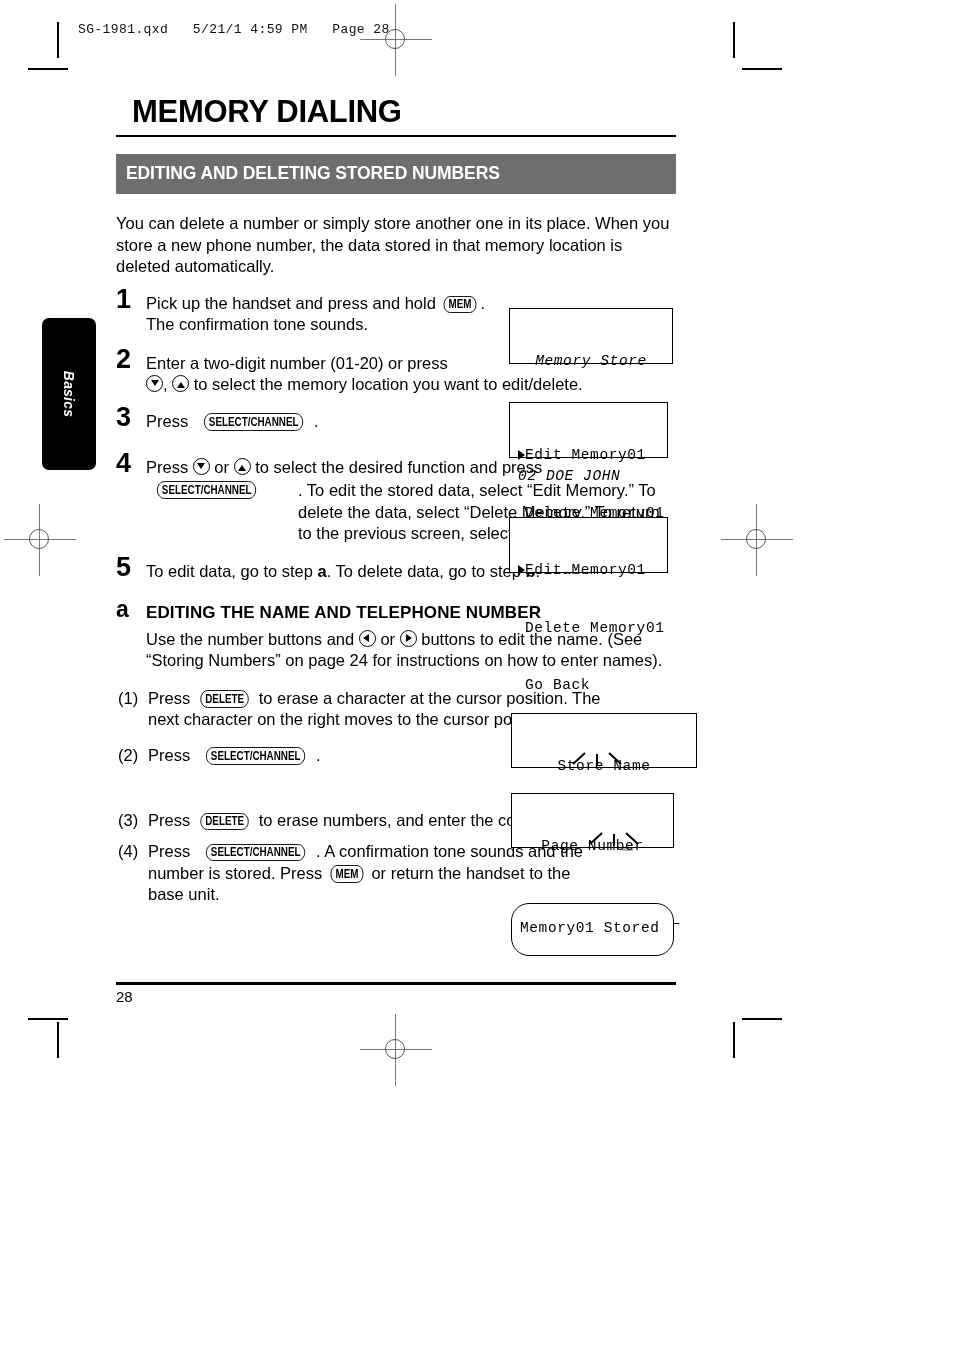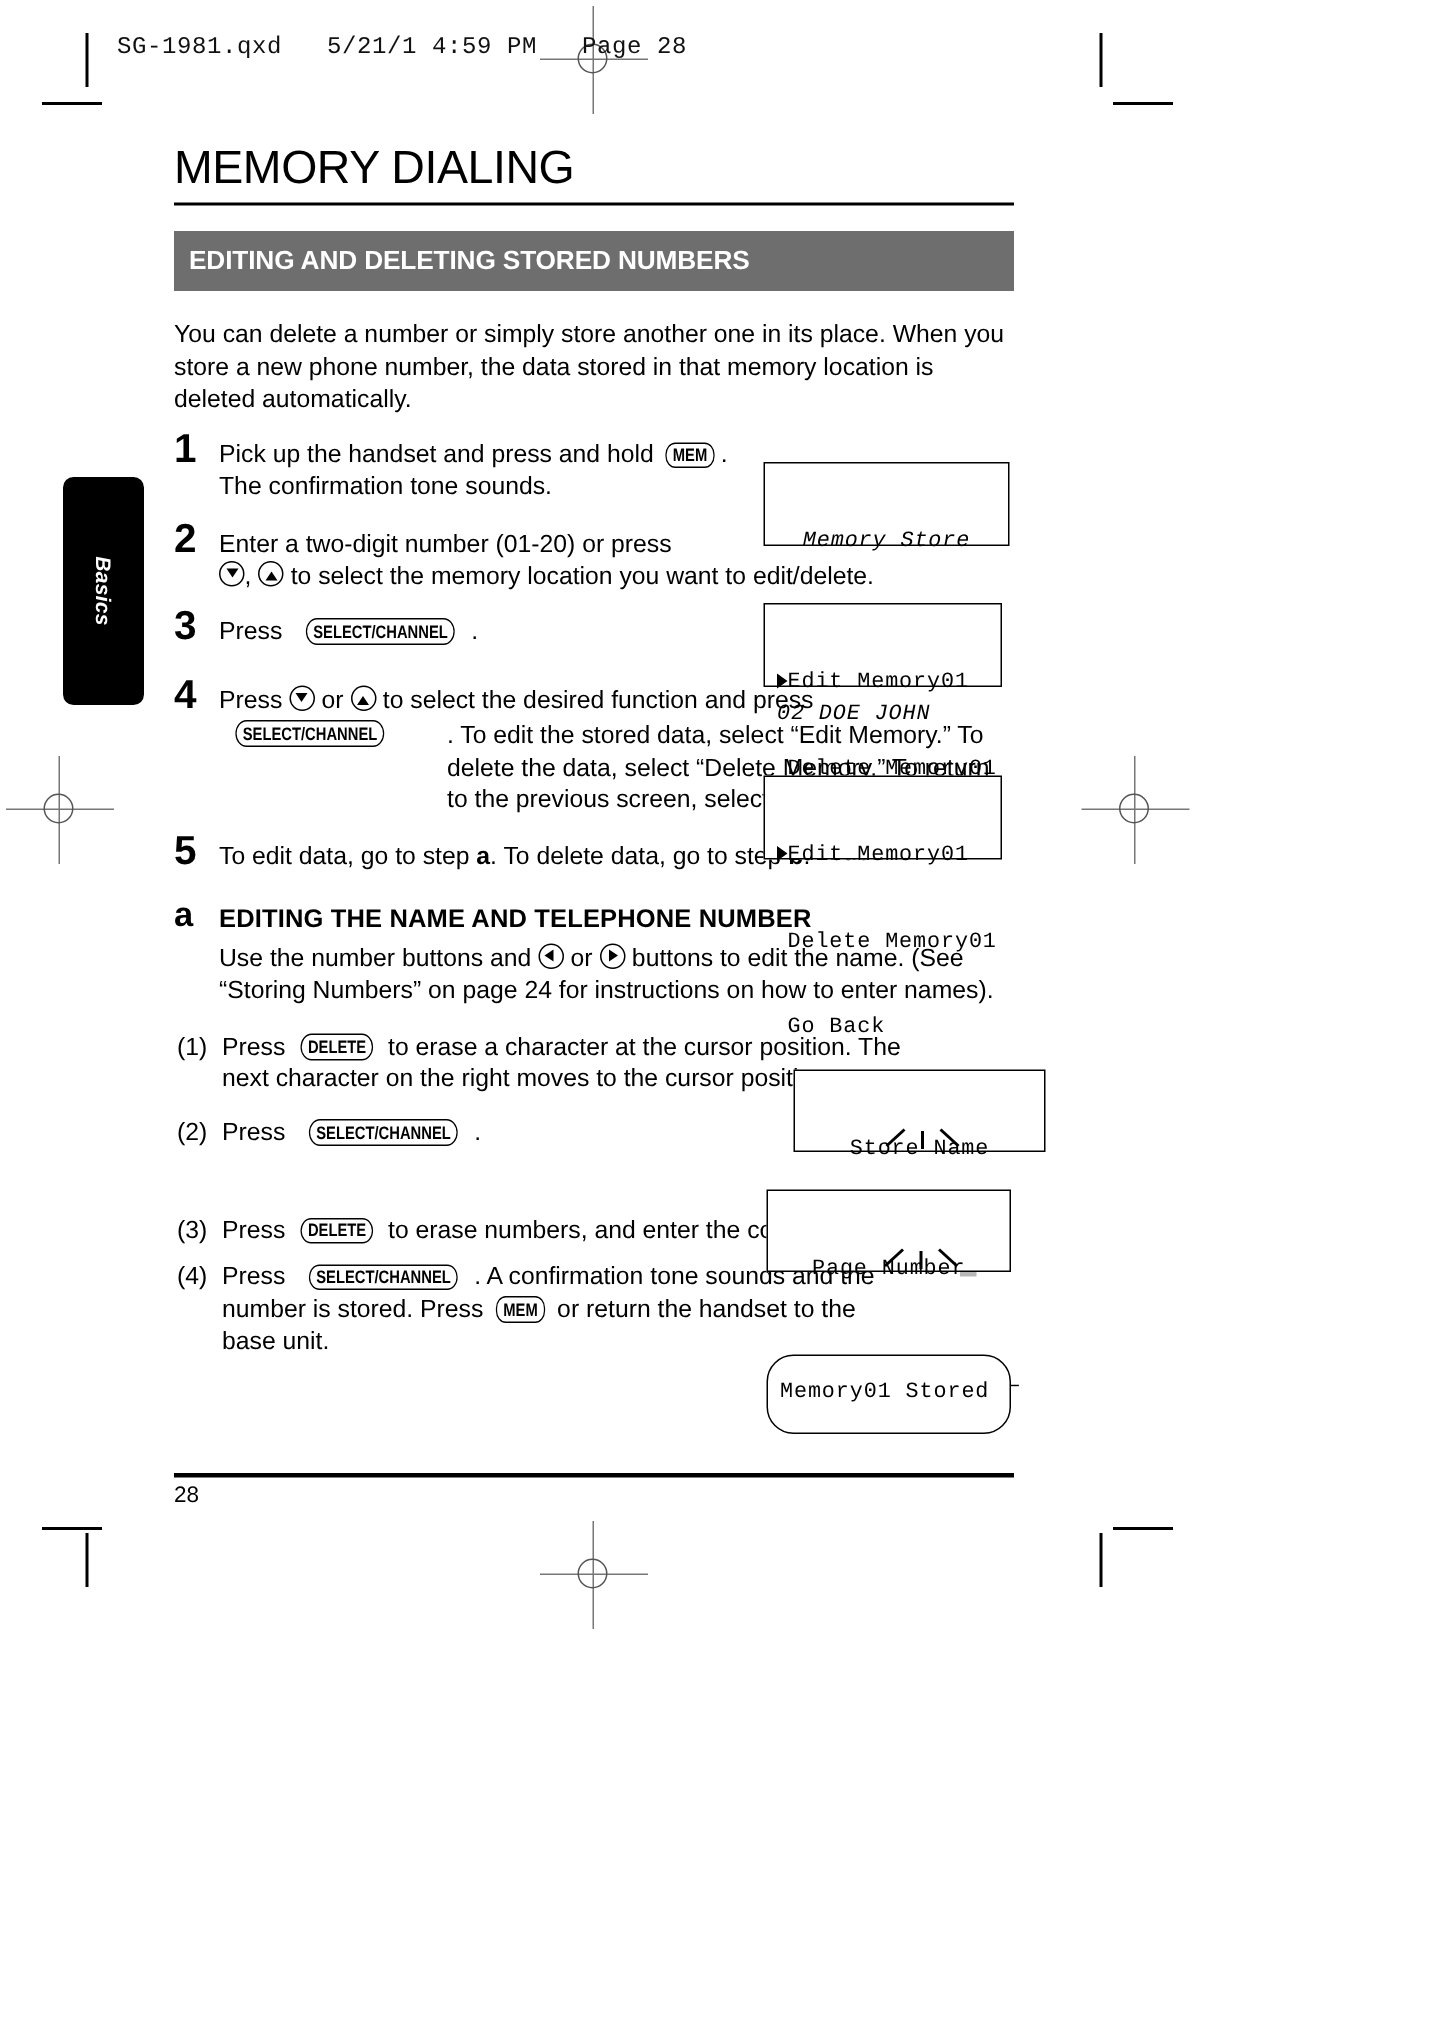--- a/index.html
+++ b/index.html
@@ -37,40 +37,40 @@
   .reg-mark .v {
     position: absolute; left: 21px; top: -14px;
     width: 1.2px; height: 72px; background: #777;
   }
 
   
   .page-header {
     position: absolute;
     left: 78px; top: 22px;
     font-family: "Liberation Mono", monospace;
-    font-size: 16px;
+    font-size: 13px;
     letter-spacing: 0.4px;
     white-space: pre;
     color: #111;
   }
 
   
   .content {
     position: absolute;
     left: 116px;
     top: 96px;
     width: 560px;
   }
 
   h1.chapter-title {
     font-family: "Liberation Sans", sans-serif;
-    font-weight: normal;
+    font-weight: bold;
     font-size: 31px;
     letter-spacing: -0.3px;
-    margin: 0 0 6px 0;
+    margin: 0 0 6px 16px;
     line-height: 1.05;
   }
   .title-rule {
     height: 2.2px;
     background: #000;
     margin-bottom: 17px;
   }
 
   .section-bar {
     background: #6e6e6e;
@@ -414,21 +414,21 @@
   <div style="padding-left:7px;">Delete Memory01</div>
   <div style="padding-left:7px;">Go Back</div>
 </div>
 
 <div class="lcd" style="left:509px; top:517px; width:159px; height:56px;">
   <div><span class="caret"></span><span>Edit Memory01</span></div>
   <div style="padding-left:7px;">Delete Memory01</div>
   <div style="padding-left:7px;">Go Back</div>
 </div>
 
-<div class="lcd" style="left:511px; top:713px; width:168px; height:55px;margin-left:18px;">
+<div class="lcd" style="left:511px; top:713px; width:186px; height:55px;">
   <div class="centered">Store Name</div>
   <div style="position:relative;">
     <span>Ted D</span><span class="strike">oe</span><span class="cursor-block"></span> <span>—</span>
   </div>
   <svg class="blink-rays" width="56" height="20" style="left:59px; top:36px;">
     <line x1="2" y1="14" x2="14" y2="3" stroke="#000" stroke-width="2"></line>
     <line x1="26" y1="16" x2="26" y2="4" stroke="#000" stroke-width="2"></line>
     <line x1="50" y1="14" x2="38" y2="3" stroke="#000" stroke-width="2"></line>
   </svg>
 </div>

